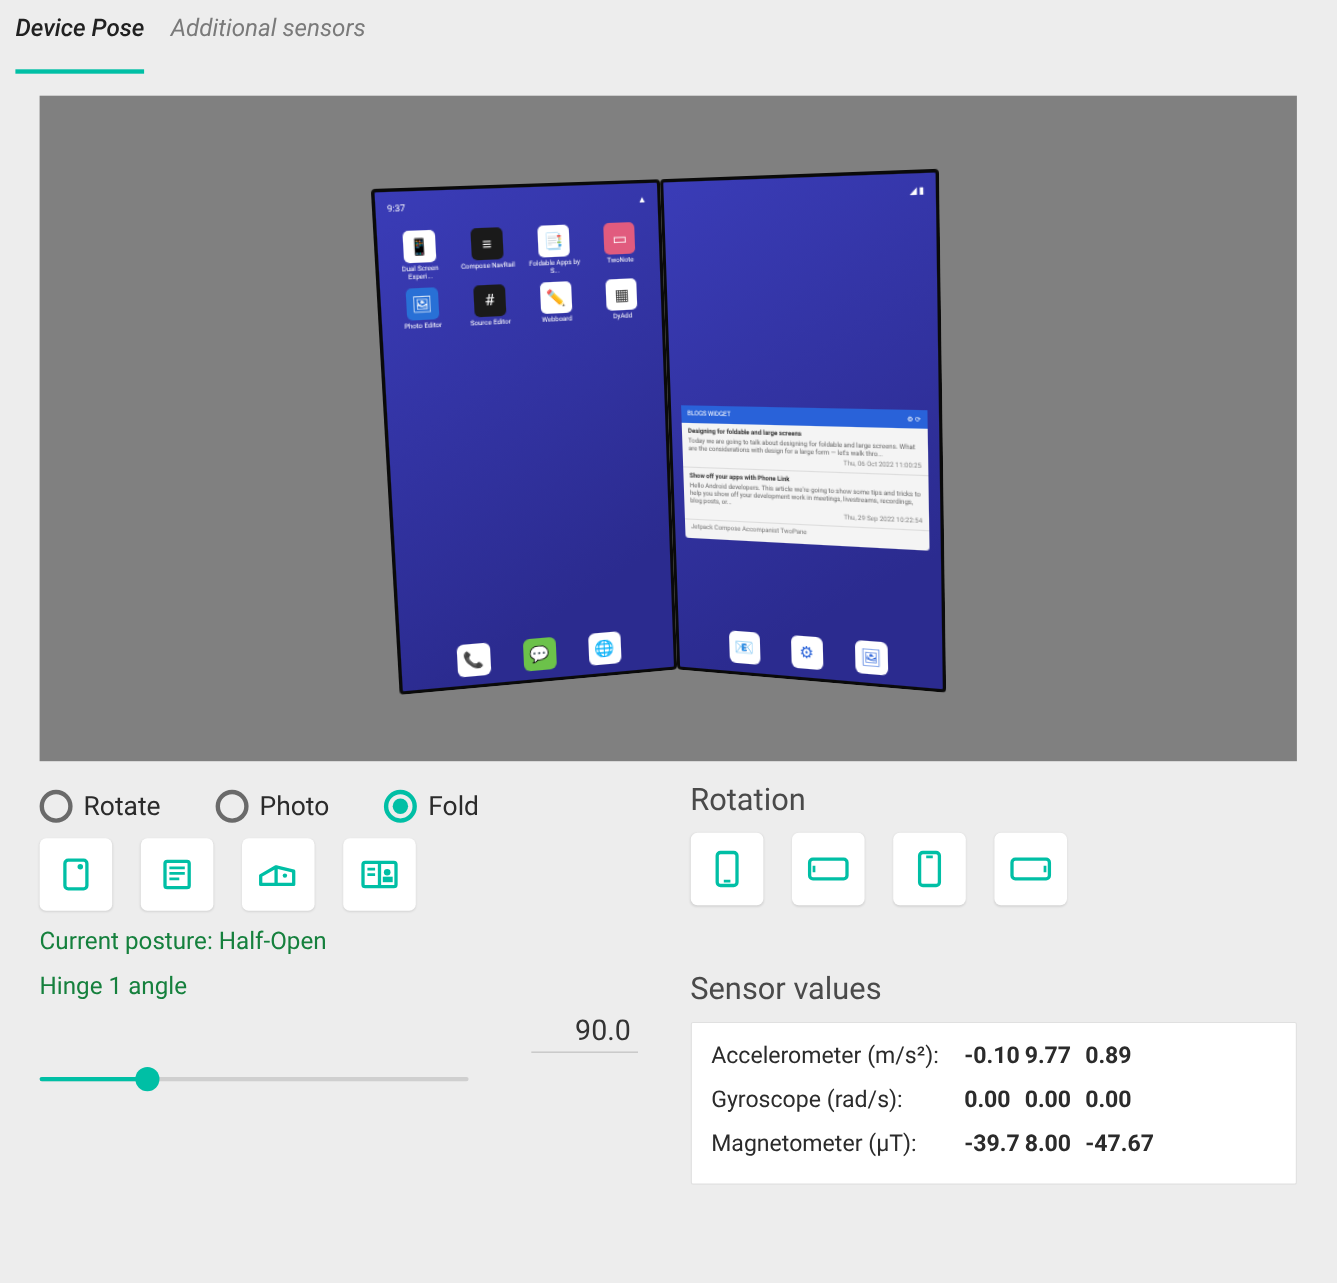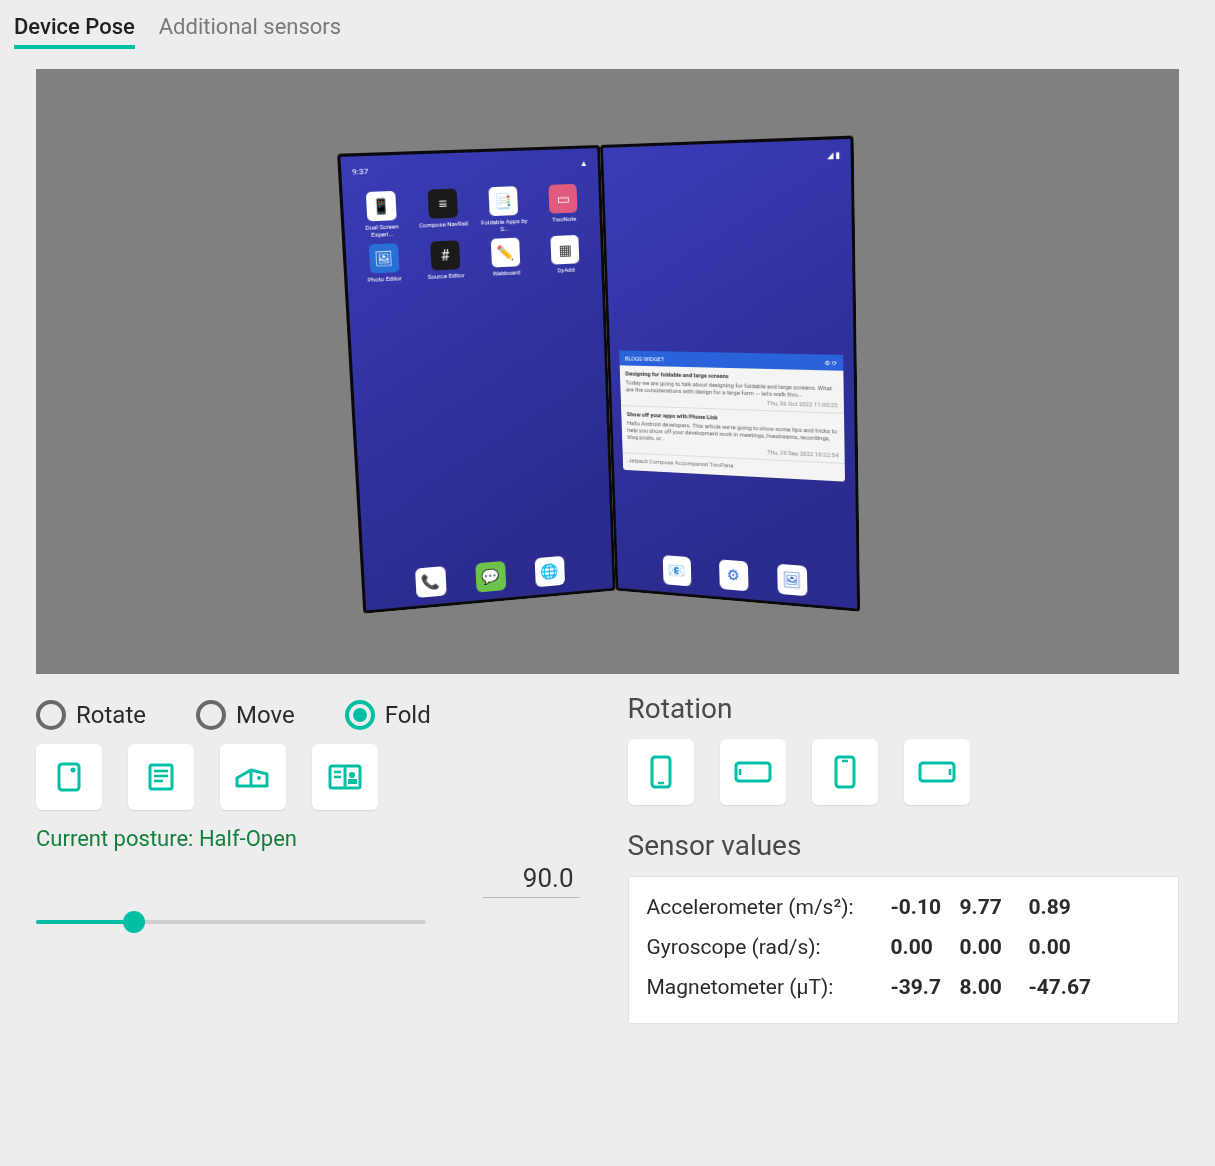--- a/index.html
+++ b/index.html
@@ -11,23 +11,24 @@
     height: 1166px;
     overflow: hidden;
   }
   .tabs {
     display: flex;
     gap: 24px;
     padding: 14px 14px 0 14px;
   }
   .tab {
     font-size: 22px;
-    padding-bottom: 6px;
+    padding-bottom: 24px;
     cursor: pointer;
     color: #7a7a7a;
+    font-style: italic;
   }
   .tab.active {
     color: #212121;
     border-bottom: 4px solid #00bfa5;
     font-weight: 500;
   }
   .viewport {
     margin: 20px 36px 18px 36px;
     height: 605px;
     background: #808080;
@@ -110,21 +111,21 @@
   .slider-fill { position:absolute; left:0; top:0; bottom:0; width:25%; background:#00bfa5; border-radius:2px; }
   .slider-thumb {
     position:absolute; left:25%; top:50%; transform:translate(-50%,-50%);
     width:22px; height:22px; border-radius:50%; background:#00bfa5;
   }
   .sensor-table {
     background:#fff; border:1px solid #e0e0e0; border-radius:2px;
     padding:18px 18px 8px 18px; margin-top:10px;
     font-size:21px;
   }
-  .sensor-row { display:flex; margin-bottom:16px; gap:14px; }
+  .sensor-row { display:flex; margin-bottom:16px; }
   .sensor-label { width:230px; }
   .sensor-val { width:55px; text-align:left;font-weight:bold; }
   svg { display:block; }
 </style>
 </head>
 <body>
 
 <div class="tabs">
   <div class="tab active">Device Pose</div>
   <div class="tab">Additional sensors</div>
@@ -214,21 +215,21 @@
       <div class="radio-item">
         <div class="radio-circle">
             <div class="radio-dot"></div>
           </div>
         <span>Rotate</span>
       </div>
       <div class="radio-item">
         <div class="radio-circle">
             <div class="radio-dot"></div>
           </div>
-        <span>Move</span>
+        <span>Photo</span>
       </div>
       <div class="radio-item selected">
         <div class="radio-circle">
             <div class="radio-dot"></div>
           </div>
         <span>Fold</span>
       </div>
     </div>
     <div class="icon-btn-row">
       <div class="icon-btn">
@@ -259,20 +260,21 @@
             <line x1="8" y1="12" x2="15" y2="12" stroke="#00bfa5" stroke-width="2.5"></line>
             <line x1="8" y1="17" x2="15" y2="17" stroke="#00bfa5" stroke-width="2.5"></line>
             <circle cx="26" cy="15" r="3" fill="#00bfa5"></circle>
             <rect x="22" y="19" width="9" height="5" fill="#00bfa5"></rect>
           </svg>
       </div>
     </div>
     <div class="posture-text">
       <span>Current posture: </span><span>Half-Open</span>
     </div>
+    <div class="posture-text">Hinge 1 angle</div>
     <div class="slider-row">
       <div class="slider-value">90.0</div>
       <div class="slider-track">
         <div class="slider-fill"></div>
         <div class="slider-thumb"></div>
       </div>
     </div>
   </div>
 
   <div class="right-col">
@@ -297,21 +299,21 @@
           </svg>
       </div>
       <div class="icon-btn">
         <svg width="44" height="32" viewBox="0 0 44 32">
             <rect x="5" y="7" width="34" height="18" rx="3" fill="none" stroke="#00bfa5" stroke-width="3"></rect>
             <line x1="35" y1="13" x2="35" y2="19" stroke="#00bfa5" stroke-width="2.5"></line>
           </svg>
       </div>
     </div>
 
-    <div class="section-label" style="margin-top:24px">Sensor values</div>
+    <div class="section-label" style="margin-top:59px">Sensor values</div>
     <div class="sensor-table" id="sensor-table">
         <div class="sensor-row">
           <div class="sensor-label">Accelerometer (m/s²):</div>
   <div class="sensor-val">-0.10</div>
   <div class="sensor-val">9.77</div>
   <div class="sensor-val">0.89</div>
         </div>
         <div class="sensor-row">
           <div class="sensor-label">Gyroscope (rad/s):</div>
   <div class="sensor-val">0.00</div>

